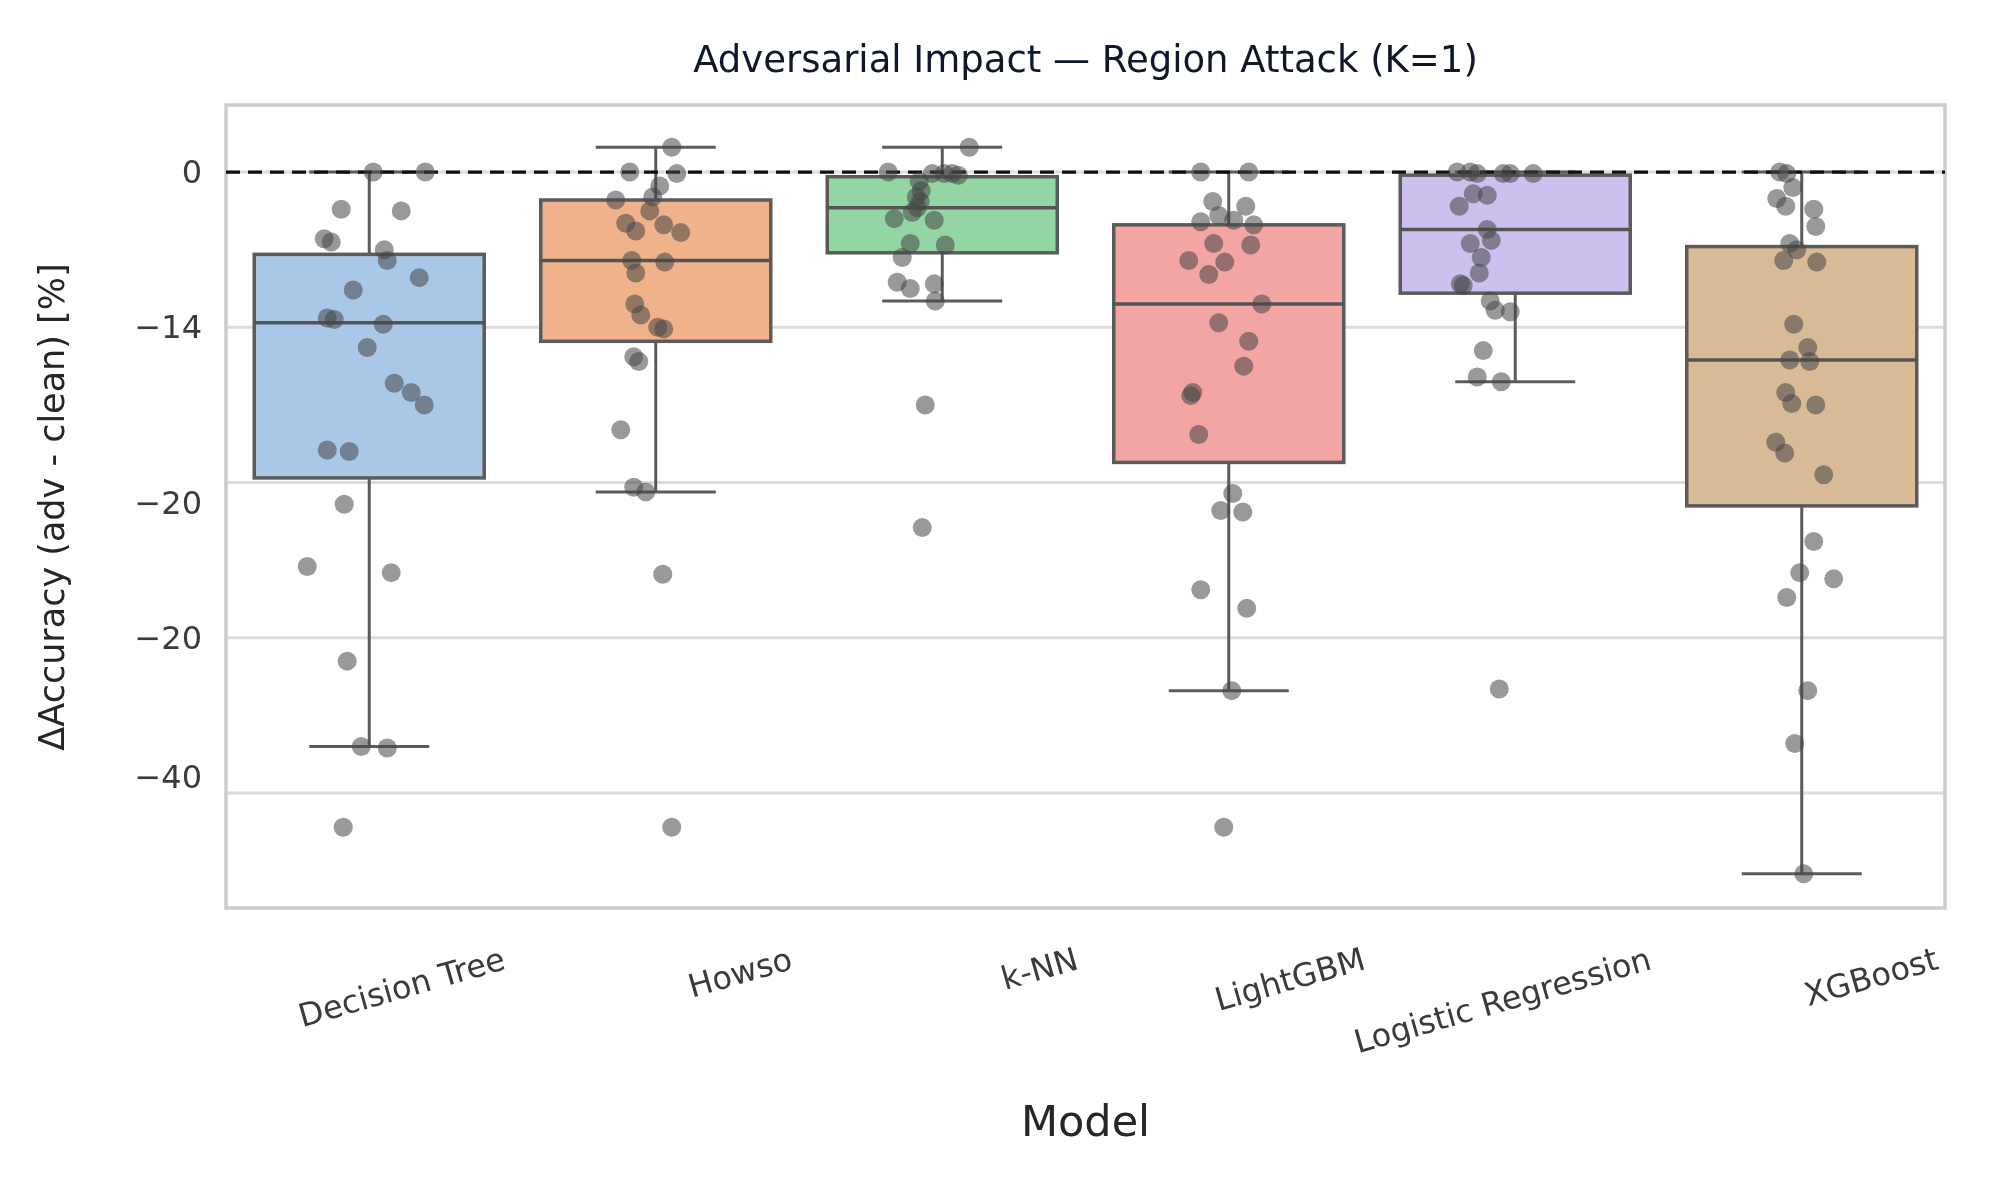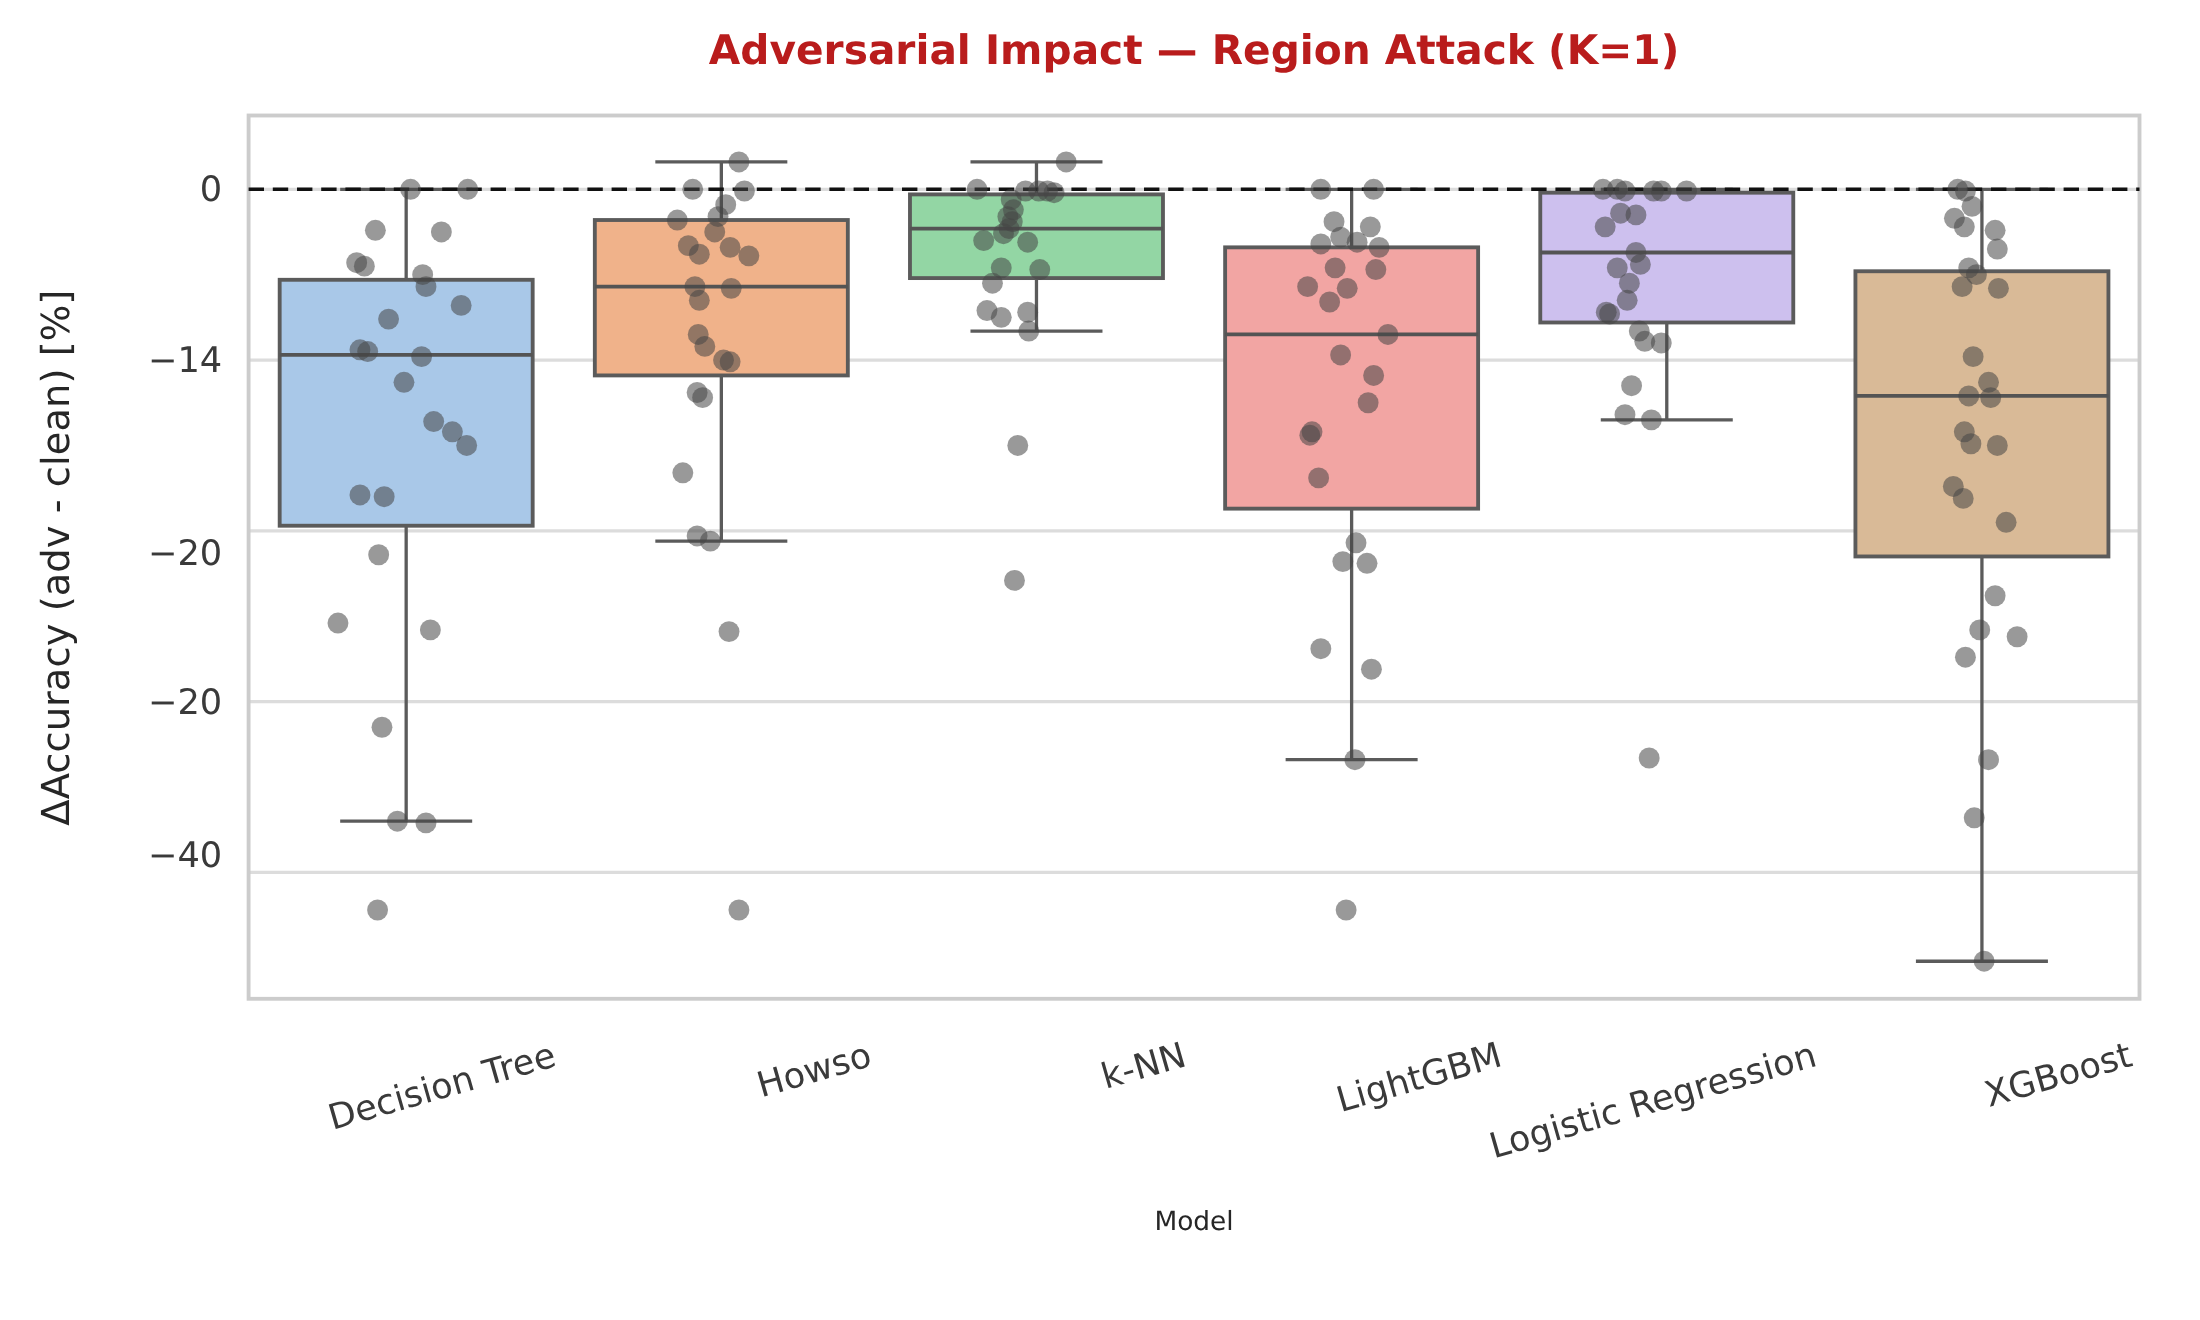--- a/index.html
+++ b/index.html
@@ -1,24 +1,24 @@
 <!DOCTYPE html>
 <html><head>
 <meta charset="utf-8">
 <style>
   html,body{margin:0;padding:0;background:#ffffff;}
   .fig{position:relative;width:2000px;height:1200px;background:#ffffff;
        font-family:"DejaVu Sans","Liberation Sans",sans-serif;overflow:hidden;}
   .fig svg{position:absolute;left:0;top:0;}
-  .chart-title{position:absolute;left:226px;top:24px;width:1719px;text-align:center;
-       font-size:37px;color:#b91c1c;font-weight:bold;}
+  .chart-title{position:absolute;left:226px;top:38px;width:1719px;text-align:center;
+       font-size:37px;color:#0f172a;}
   .y-axis-title{position:absolute;left:-395px;top:484px;width:900px;height:46px;
        text-align:center;font-size:35px;color:#262626;transform:rotate(-90deg);}
   .x-axis-title{position:absolute;left:226px;top:1096px;width:1719px;text-align:center;
-       font-size:24px;color:#262626;}
+       font-size:43px;color:#262626;}
   .ytick{position:absolute;width:180px;text-align:right;font-size:32px;color:#3a3a3a;
        height:42px;line-height:42px;right:1798px;}
   .xtick{position:absolute;width:420px;text-align:right;font-size:32px;color:#3a3a3a;
        height:40px;line-height:40px;transform:rotate(-16deg);transform-origin:100% 50%;}
 </style>
 </head>
 <body>
 
 <div class="fig">
   <svg id="plot" width="2000" height="1200" viewBox="0 0 2000 1200">

